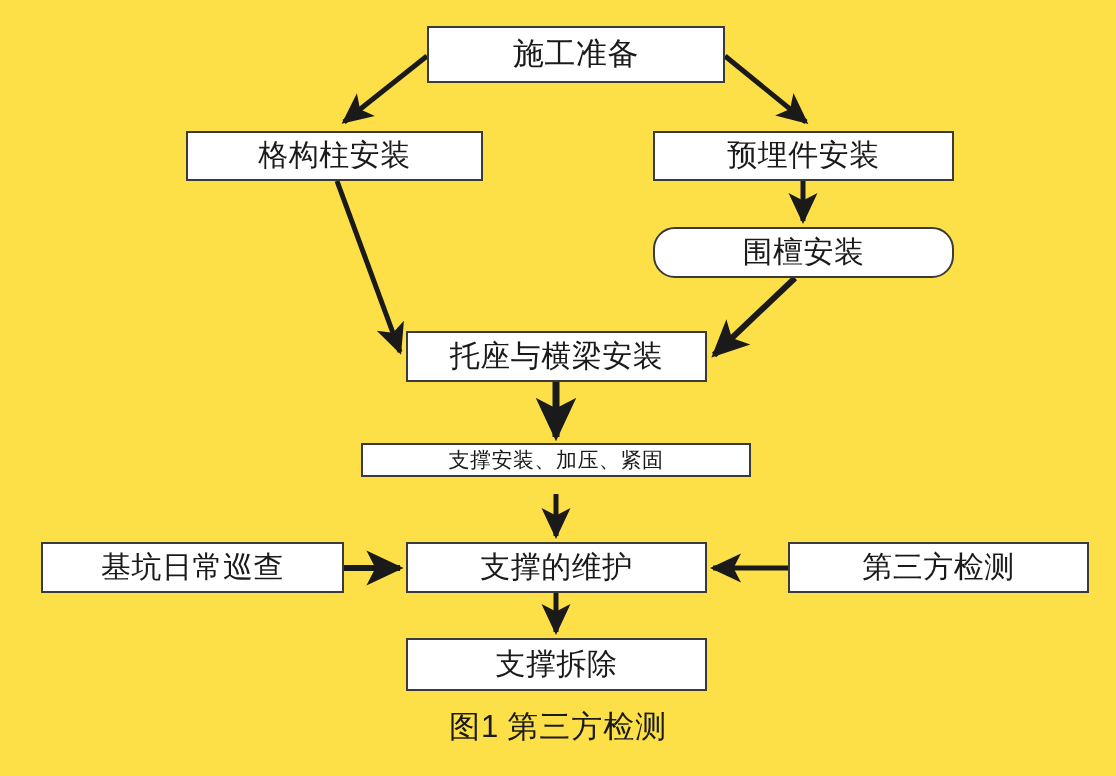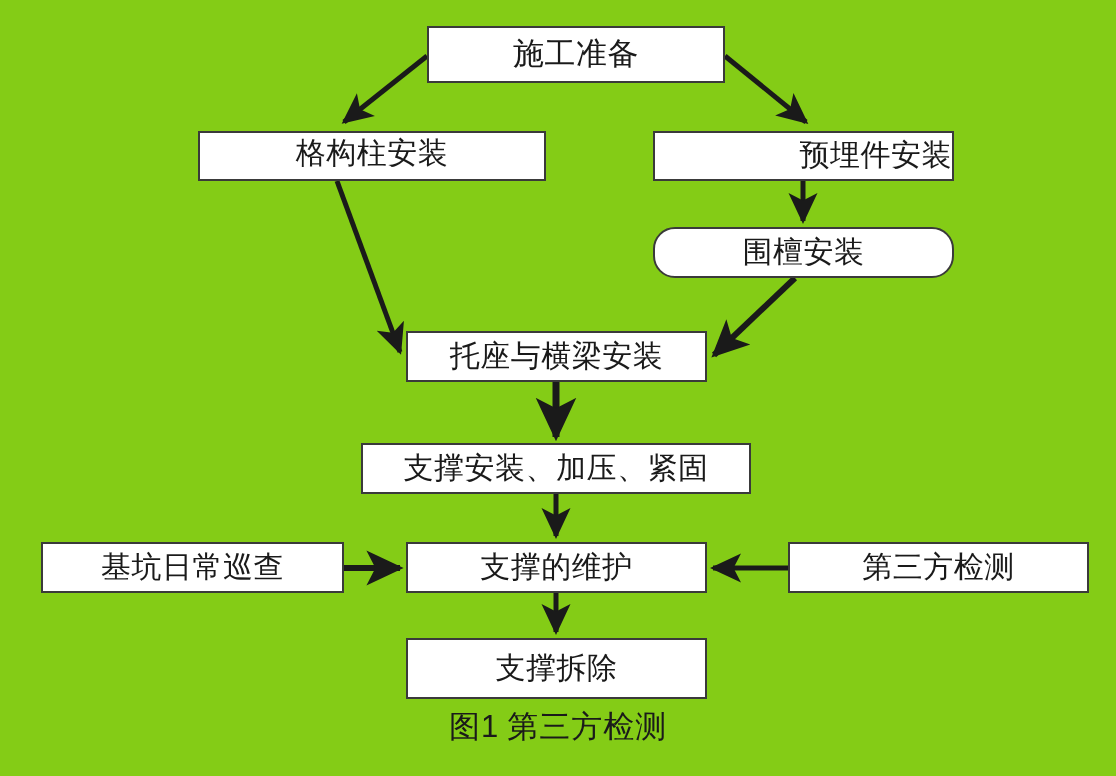--- a/index.html
+++ b/index.html
@@ -8,21 +8,21 @@
     padding: 0;
     background: #ffffff;
   }
   body {
     font-family: "Liberation Sans", "DejaVu Sans", sans-serif;
   }
   #canvas {
     position: relative;
     width: 1116px;
     height: 776px;
-    background: #84cc16;
+    background: #fde047;
     overflow: hidden;
   }
   #arrow-layer {
     position: absolute;
     left: 0;
     top: 0;
     width: 1116px;
     height: 776px;
     pointer-events: none;
   }
@@ -39,29 +39,29 @@
     white-space: nowrap;
     z-index: 2;
   }
   .node-label {
     display: block;
     line-height: 1;
     padding-bottom: 2px;
   }
   
   #node-prep       { left: 427px; top: 26px;  width: 298px; height: 57px;  font-size: 31px; }
-  #node-lattice    { left: 198px; top: 131px; width: 348px; height: 50px;  font-size: 30px; font-family: Liberation Mono, monospace; }
-  #node-embedded   { left: 653px; top: 131px; width: 301px; height: 50px;  font-size: 30px; justify-content: flex-end; }
+  #node-lattice    { left: 186px; top: 131px; width: 297px; height: 50px;  font-size: 30px; }
+  #node-embedded   { left: 653px; top: 131px; width: 301px; height: 50px;  font-size: 30px; }
   #node-waling     { left: 653px; top: 227px; width: 301px; height: 51px;  font-size: 30px; border-radius: 22px; }
   #node-bracket    { left: 406px; top: 331px; width: 301px; height: 51px;  font-size: 30px; }
-  #node-install    { left: 361px; top: 443px; width: 390px; height: 51px;  font-size: 30px; text-align: right; }
+  #node-install    { left: 361px; top: 443px; width: 390px; height: 34px;  font-size: 21px; text-align: right; }
   #node-maintain   { left: 406px; top: 542px; width: 301px; height: 51px;  font-size: 30px; }
   #node-patrol     { left: 41px;  top: 542px; width: 303px; height: 51px;  font-size: 30px; }
   #node-thirdparty { left: 788px; top: 542px; width: 301px; height: 51px;  font-size: 30px; }
-  #node-removal    { left: 406px; top: 638px; width: 301px; height: 61px;  font-size: 30px; }
+  #node-removal    { left: 406px; top: 638px; width: 301px; height: 53px;  font-size: 30px; }
 
   #figure-caption {
     position: absolute;
     left: 0;
     top: 706px;
     width: 1116px;
     text-align: center;
     font-size: 31px;
     color: #1a1a1a;
     letter-spacing: 1px;

